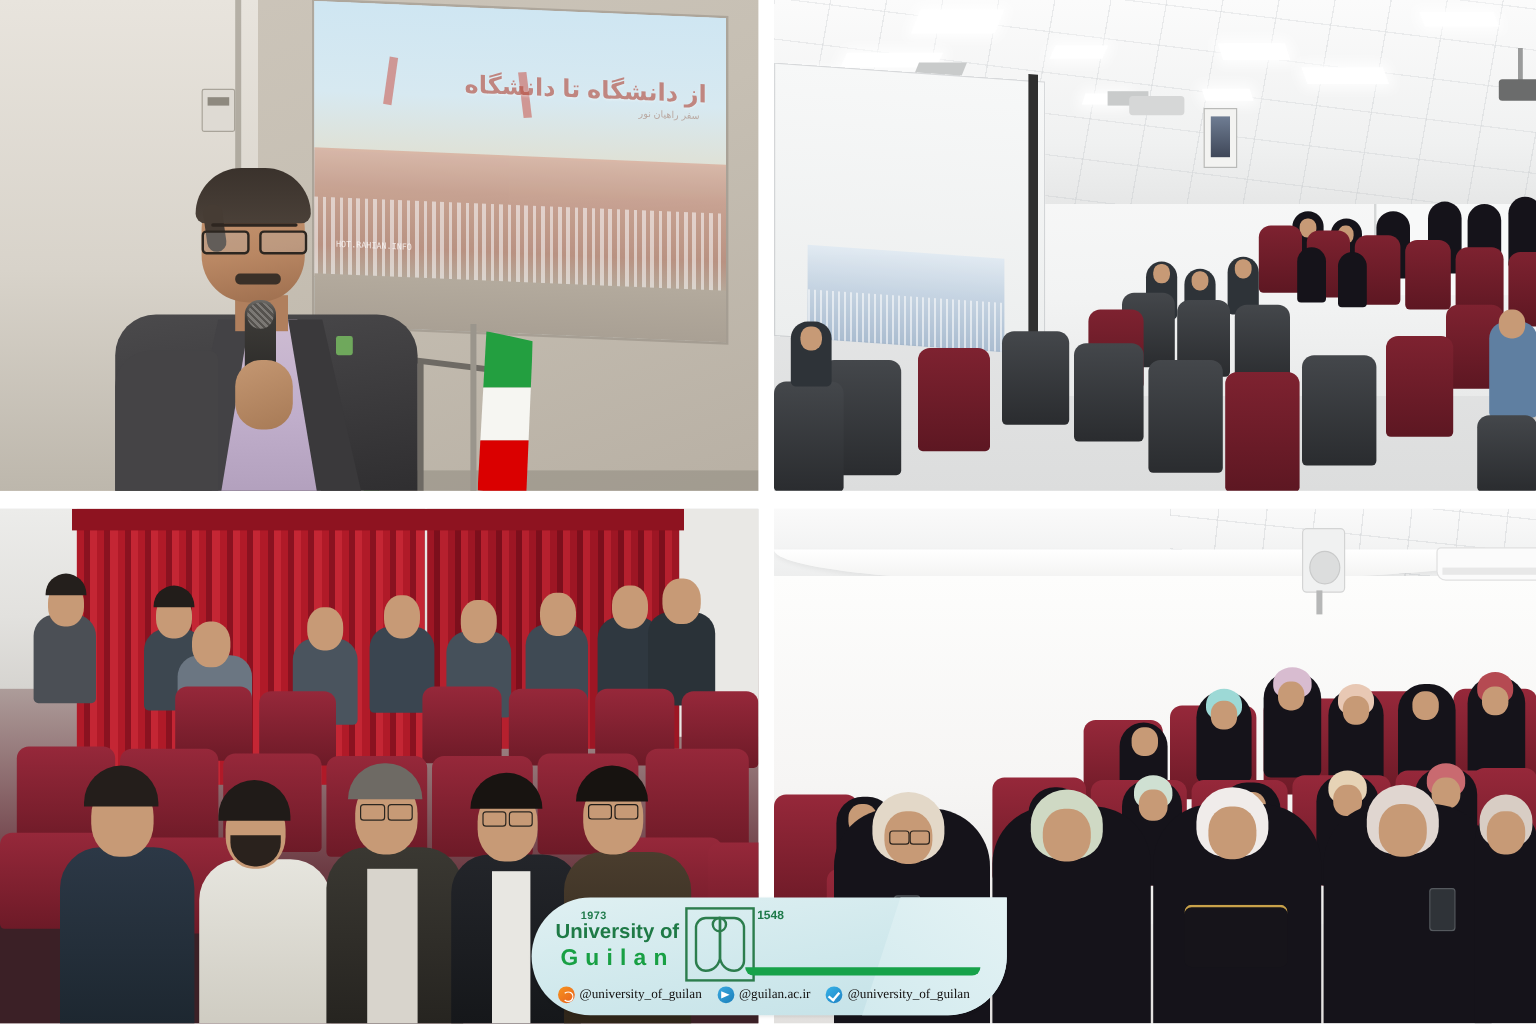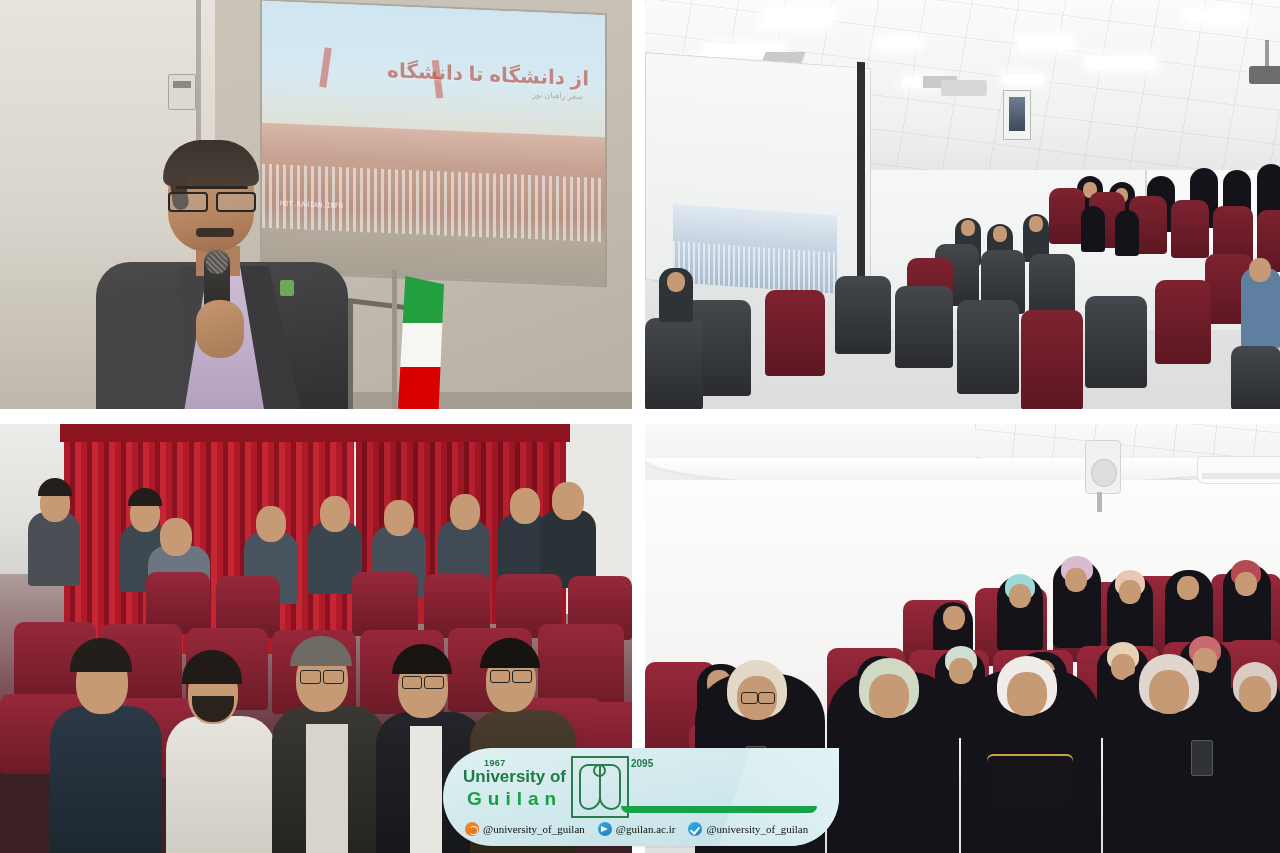--- a/index.html
+++ b/index.html
@@ -577,28 +577,28 @@
       <div class="p-face" style="left:504px;top:246px;width:40px;height:44px;"></div>
       <div style="position:absolute;left:546px;top:316px;width:22px;height:36px;background:#2f3338;border-radius:3px;box-shadow:inset 0 0 0 1px #55595e;"></div>
 
       <div class="person p-chador" style="left:584px;top:250px;width:52px;height:179px;border-radius:26px 26px 0 0;"></div>
       <div class="p-scarf" style="left:588px;top:238px;width:44px;height:44px;background:#d8cdc4;"></div>
       <div class="p-face" style="left:594px;top:252px;width:32px;height:36px;"></div>
     </div>
   </div>
 
   <div id="logo-banner">
-    <div class="lb-year-en">1967</div>
+    <div class="lb-year-en">1973</div>
     <div class="lb-univ">University of</div>
     <div class="lb-guilan">Guilan</div>
 
     <div class="lb-emblem"></div>
     <div class="lb-emblem-dot"></div>
 
-    <div class="lb-year-fa">2095</div>
+    <div class="lb-year-fa">1548</div>
     <div class="lb-fa-swash"></div>
 
     <div class="lb-socials">
       <div class="lb-social">
         <span class="ic ic-eitaa"></span>
         <span class="lbl">@university_of_guilan</span>
       </div>
       <div class="lb-social">
         <span class="ic ic-telegram"></span>
         <span class="lbl">@guilan.ac.ir</span>

